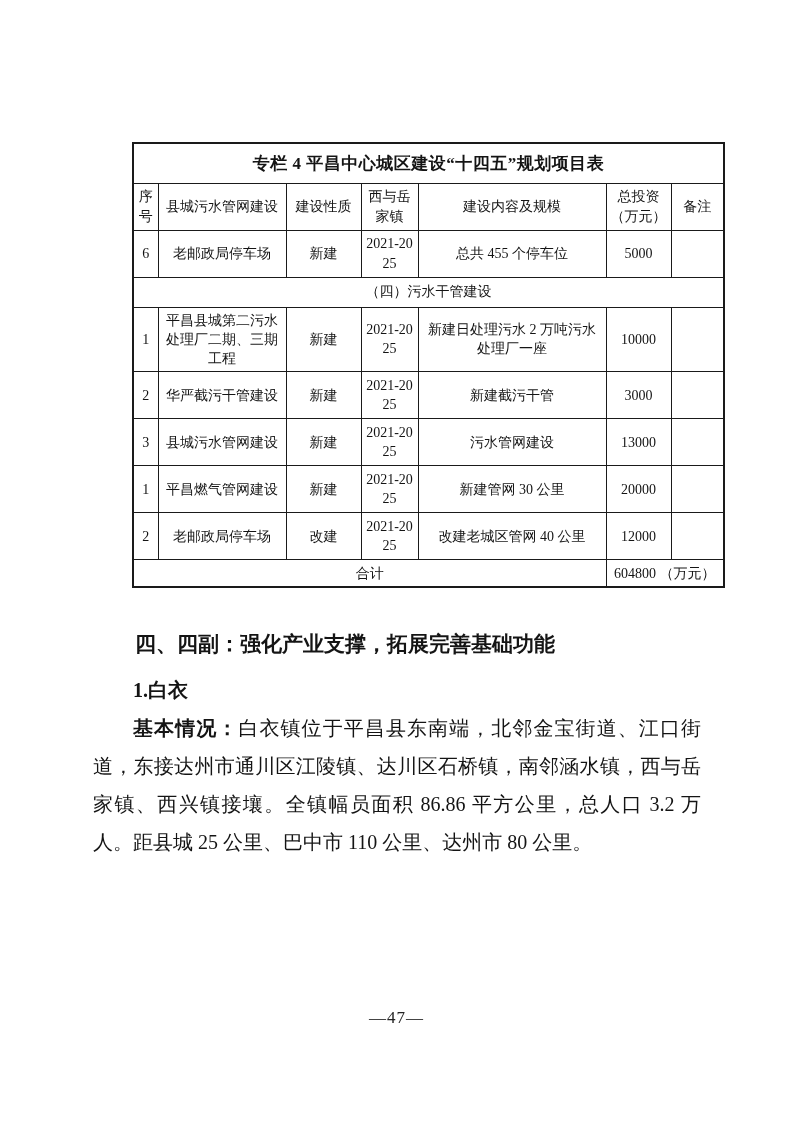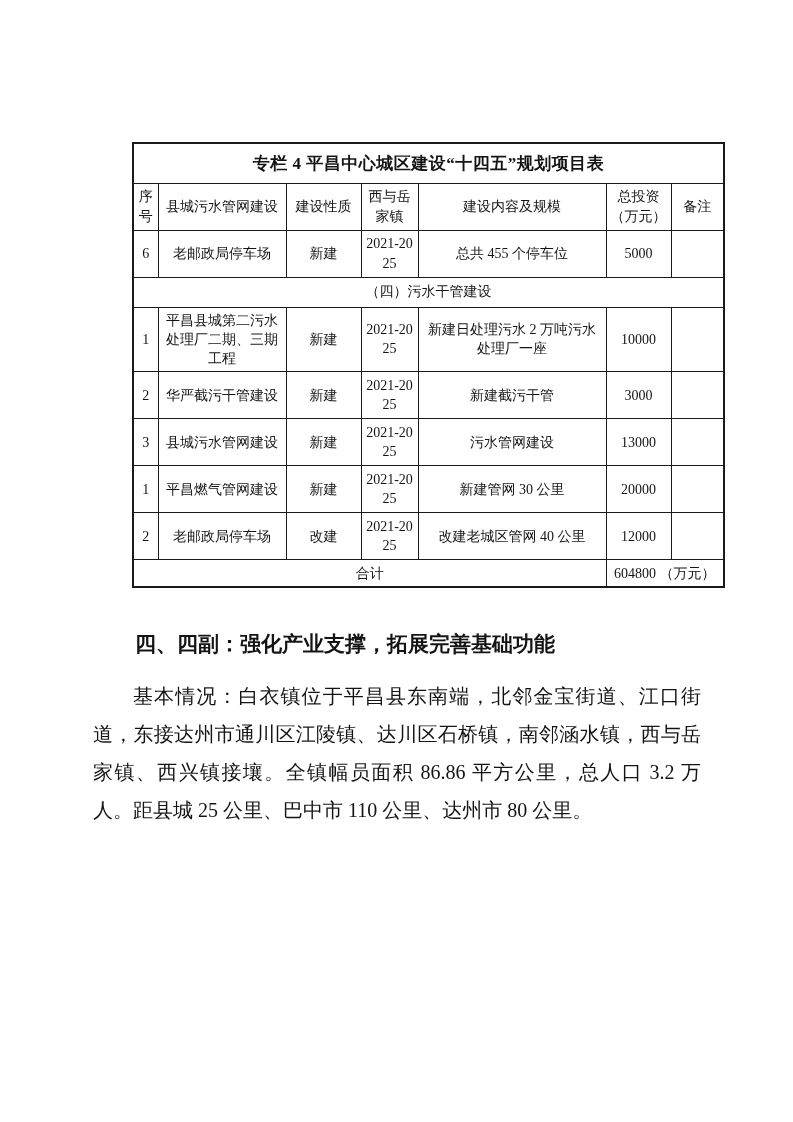--- a/index.html
+++ b/index.html
@@ -59,33 +59,33 @@
     font-size: 20px;
     line-height: 38px;
     text-align: justify;
   }
   .section-heading {
     font-family: "Liberation Sans", "DejaVu Sans", sans-serif;
     font-size: 21px;
     font-weight: bold;
     text-indent: 2em;
     line-height: 36px;
-    margin-bottom: 15px;
+    margin-bottom: 5px;
     text-align: left;
   }
   .para { text-indent: 2em; }
   .sub-heading {
     font-size: 20px;
     font-weight: bold;
     text-indent: 2em;
     line-height: 38px;
     margin-top: 9px;
     text-align: left;
   }
-  .bold-label { font-weight: normal; }
+  .bold-label { font-weight: bold; }
 
   
   .page-number {
     position: absolute;
     top: 1008px;
     left: 0;
     width: 100%;
     text-align: center;
     font-size: 17px;
     color: #222;
@@ -183,17 +183,19 @@
     <tfoot>
       <tr class="total-row">
         <td colspan="5">合计</td>
         <td colspan="2">604800 （万元）</td>
       </tr>
     </tfoot>
   </table>
 
   <div class="content">
     <div class="section-heading">四、四副：强化产业支撑，拓展完善基础功能</div>
+    <div class="sub-heading">1.白衣</div>
     <p class="para"><span class="bold-label">基本情况：</span><span>白衣镇位于平昌县东南端，北邻金宝街道、江口街道，东接达州市通川区江陵镇、达川区石桥镇，南邻涵水镇，西与岳家镇、西兴镇接壤。全镇幅员面积 86.86 平方公里，总人口 3.2 万人。距县城 25 公里、巴中市 110 公里、达州市 80 公里。</span></p>
   </div>
 
+  <div class="page-number">—47—</div>
 
 </div>
 
 </body></html>

